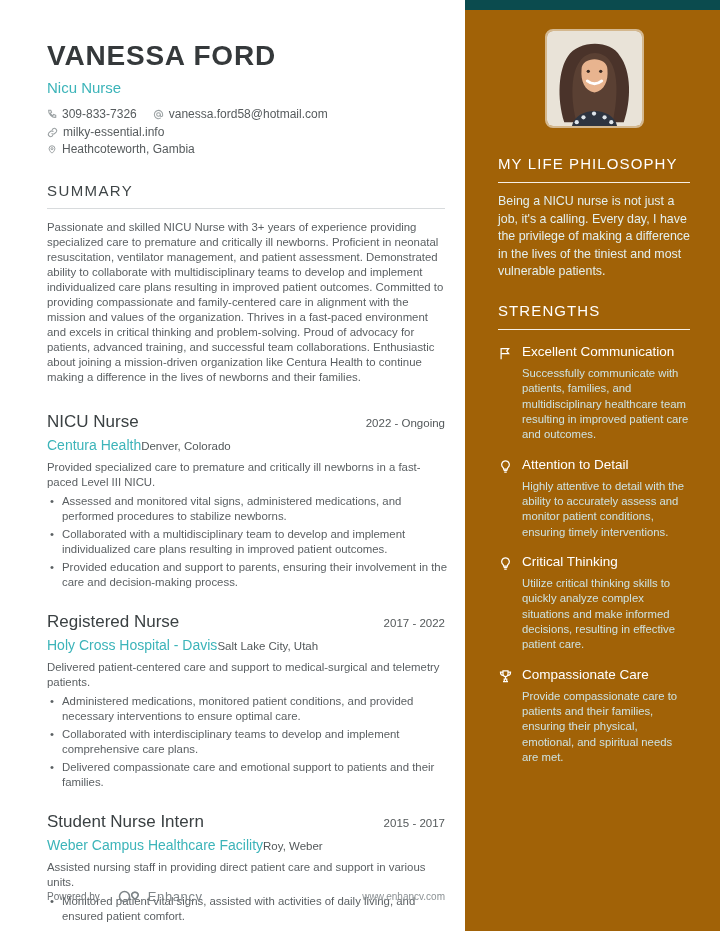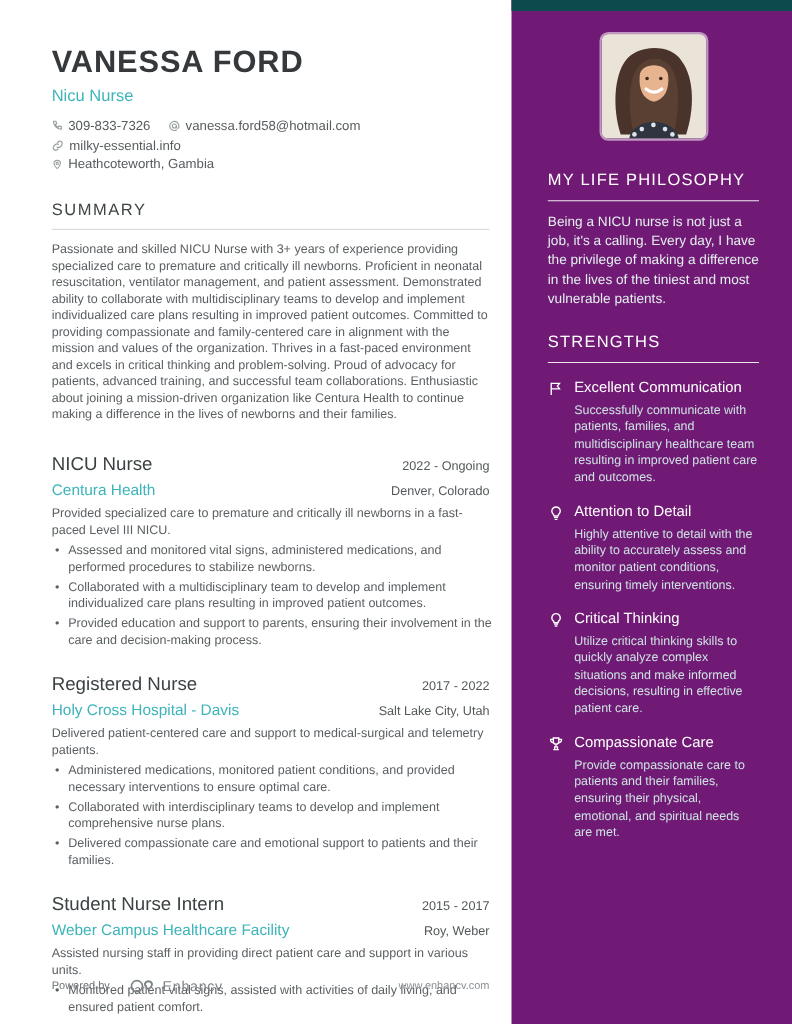--- a/index.html
+++ b/index.html
@@ -21,38 +21,38 @@
   .section { margin-top:26px; }
   .section-heading { font-size:15px; font-weight:500; color:#3f4547; letter-spacing:1.4px;
                      padding-bottom:9px; border-bottom:1px solid #d8dbdd; }
 
   .summary-text { margin-top:11px; font-size:11.4px; line-height:1.32; color:#5a5f62; width:398px; }
 
   .exp-item { margin-top:13px; }
   .exp-head { display:flex; justify-content:space-between; align-items:baseline; }
   .exp-role { font-size:17px; font-weight:500; color:#3b4143; }
   .exp-dates { font-size:11.5px; color:#53585a; white-space:nowrap; }
-  .exp-sub { display:flex; justify-content:space-between; align-items:baseline; margin-top:5px; }
+  .exp-sub { display:flex; justify-content:flex-start; align-items:baseline; margin-top:5px; }
   .exp-company { font-size:14px; font-weight:500; color:#3cb4b9; }
   .exp-location { font-size:11.5px; color:#53585a; white-space:nowrap; }
   .exp-desc { margin-top:7px; font-size:11.4px; line-height:1.32; color:#5a5f62; width:404px; }
   .exp-bullets { margin-top:4px; list-style:none; width:404px; }
   .exp-bullets li { position:relative; padding-left:15px; font-size:11.4px; line-height:1.32;
                     color:#5a5f62; margin-top:3px; }
   .exp-bullets li::before { content:"•"; position:absolute; left:3px; top:0; color:#5a5f62; }
 
   .footer { position:absolute; left:47px; bottom:27px; width:398px;
             display:flex; align-items:center; }
   .powered-by { font-size:10px; color:#6d7275; }
   .brand-logo { margin-left:18px; display:flex; align-items:center; }
   .brand-name { font-size:13px; color:#7d8487; letter-spacing:0.6px; margin-left:6px; }
   .footer-url { margin-left:auto; font-size:10px; color:#8b9194; }
 
   
-  .sidebar { width:275px; height:100%; background:#701a75; position:relative;
+  .sidebar { width:275px; height:100%; background:#a16207; position:relative;
              padding:0 30px 0 33px; }
   .sidebar-topstrip { position:absolute; top:0; left:0; width:100%; height:10px; background:#0b4b4e; }
 
   .photo-wrap { margin:29px auto 0 auto; width:99px; height:99px; }
   .photo { width:99px; height:99px; border-radius:8px; overflow:hidden; display:block;
            border:2px solid rgba(255,255,255,0.55); }
 
   .side-section-heading { font-size:15px; font-weight:500; color:#ffffff; letter-spacing:1.1px;
                           padding-bottom:10px; border-bottom:1.5px solid rgba(255,255,255,0.9); }
   .philosophy { margin-top:27px; }
@@ -138,21 +138,21 @@
           <span class="exp-role">Registered Nurse</span>
           <span class="exp-dates">2017 - 2022</span>
         </div>
         <div class="exp-sub">
           <span class="exp-company">Holy Cross Hospital - Davis</span>
           <span class="exp-location">Salt Lake City, Utah</span>
         </div>
         <div class="exp-desc">Delivered patient-centered care and support to medical-surgical and telemetry patients.</div>
         <ul class="exp-bullets">
           <li>Administered medications, monitored patient conditions, and provided necessary interventions to ensure optimal care.</li>
-          <li>Collaborated with interdisciplinary teams to develop and implement comprehensive nurse plans.</li>
+          <li>Collaborated with interdisciplinary teams to develop and implement comprehensive care plans.</li>
           <li>Delivered compassionate care and emotional support to patients and their families.</li>
         </ul>
       </div>
 
       <div class="exp-item" style="margin-top:22px;">
         <div class="exp-head">
           <span class="exp-role">Student Nurse Intern</span>
           <span class="exp-dates">2015 - 2017</span>
         </div>
         <div class="exp-sub">

